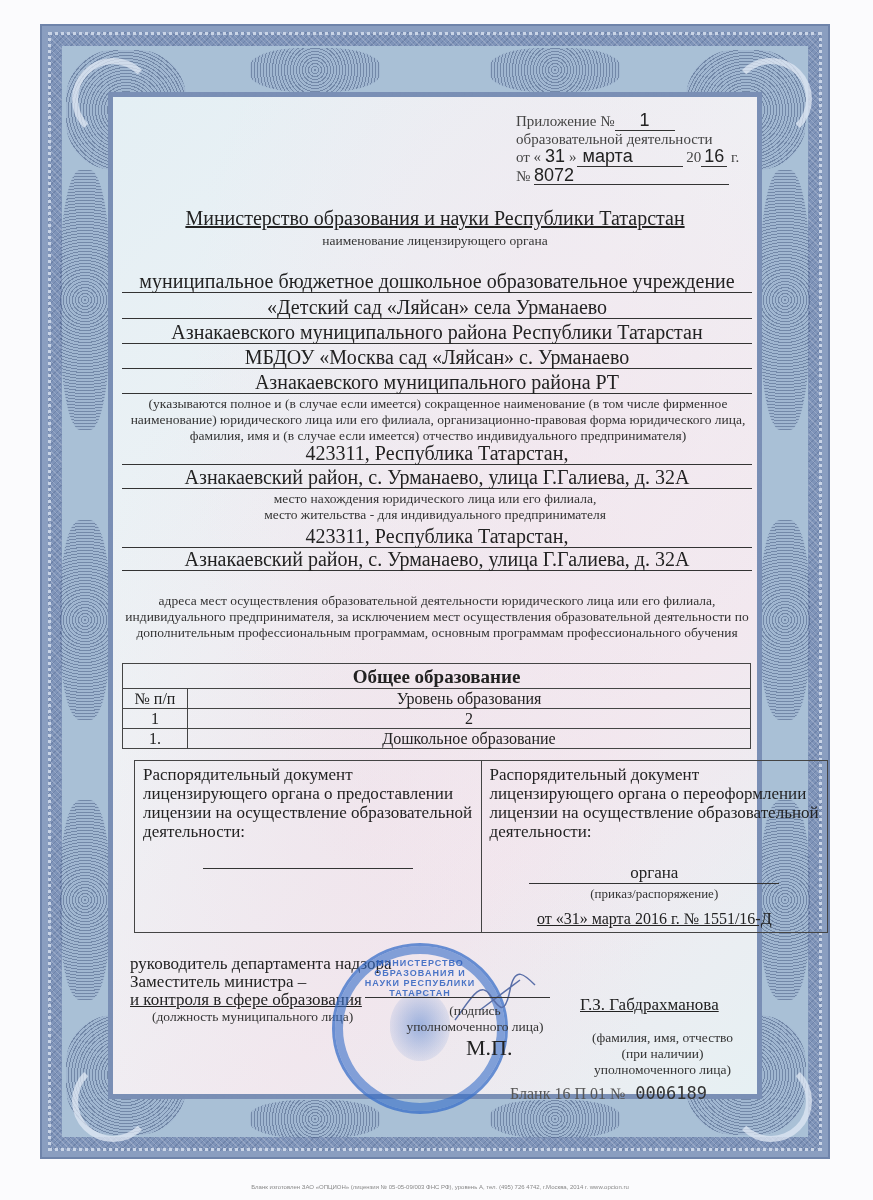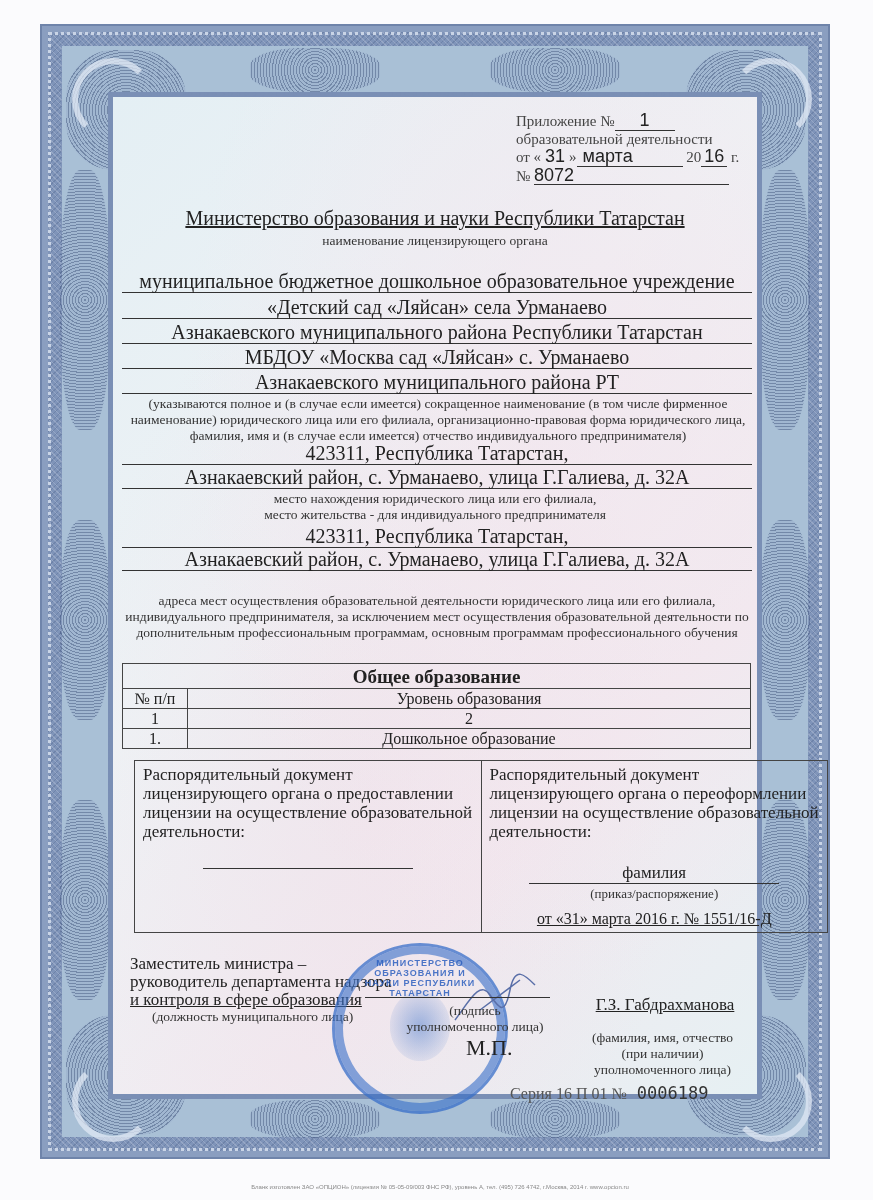--- a/index.html
+++ b/index.html
@@ -71,21 +71,21 @@
   table.docs { position:absolute; left:122px; top:760px; width:694px; border-collapse:collapse; font-size:17px; color:#222;margin-left:12px; }
   table.docs td { border:1px solid #444; vertical-align:top; padding:4px 8px; height:160px; line-height:19px; width:50%; }
   .sig-line { display:block; margin:26px auto 0; width:210px; border-bottom:1px solid #333; height:1px; }
   .order-line { display:block; width:250px; margin:22px auto 0; border-bottom:1px solid #333; text-align:center; height:20px; }
   .small { font-size:13px; text-align:center; color:#333; }
   .order-date { text-align:center; margin-top:6px; text-decoration:underline; font-size:16px; }
   
   .position { left:130px; top:955px; font-size:17px; line-height:18px; color:#222; }
   .position .u { text-decoration:underline; }
   .sign-under { left:365px; top:997px; width:185px; border-bottom:1px solid #333; }
-  .fio { left:580px; top:995px; width:170px; text-align:center; font-size:17px; text-decoration:underline; color:#222; }
+  .fio { left:580px; top:995px; width:170px; text-align:left; font-size:17px; text-decoration:underline; color:#222; }
   .stamp {
     left:332px; top:943px; width:170px; height:165px; border-radius:50%;
     border:3px solid rgba(55,110,200,0.75);
     box-shadow: inset 0 0 0 6px rgba(255,255,255,0), inset 0 0 0 8px rgba(55,110,200,0.6);
   }
   .stamp-eagle {
     position:absolute; left:55px; top:45px; width:60px; height:70px;
     background:radial-gradient(ellipse, rgba(55,110,200,0.45), rgba(55,110,200,0.1) 70%, transparent 72%);
   }
   .stamp-text { position:absolute; left:20px; top:12px; width:130px; text-align:center; font-family:"Liberation Sans", sans-serif; font-size:9px; font-weight:bold; color:rgba(45,95,190,0.85); letter-spacing:1px; }
@@ -179,31 +179,31 @@
 
 <table class="docs">
   <tbody>
       <tr>
     <td>
       <div>Распорядительный документ лицензирующего органа о предоставлении лицензии на осуществление образовательной деятельности:</div>
       <span class="sig-line"></span>
     </td>
     <td>
       <div>Распорядительный документ лицензирующего органа о переоформлении лицензии на осуществление образовательной деятельности:</div>
-      <span class="order-line">фамилия</span>
+      <span class="order-line">органа</span>
       <div class="small">(приказ/распоряжение)</div>
       <div class="order-date">от «31» марта 2016 г. № 1551/16-Д</div>
     </td>
   </tr>
 </tbody>
   </table>
 
 <div class="abs position">
+  <div>руководитель департамента надзора</div>
   <div>Заместитель министра –</div>
-  <div>руководитель департамента надзора</div>
   <div class="u">и контроля в сфере образования</div>
   <div class="caption" style="padding-left:22px;font-size:13.5px;">(должность муниципального лица)</div>
 </div>
 
 <div class="abs stamp">
   <div class="stamp-text">МИНИСТЕРСТВО ОБРАЗОВАНИЯ И НАУКИ РЕСПУБЛИКИ ТАТАРСТАН</div>
   <div class="stamp-eagle"></div>
 </div>
 
 <svg class="abs signature" viewBox="0 0 90 60">
@@ -218,19 +218,19 @@
 <div class="abs" style="left:466px;top:1035px;font-size:22px;color:#222;">М.П.</div>
 
 <div class="abs fio">Г.З. Габдрахманова</div>
 <div class="abs caption center" style="left:560px;top:1014px;width:205px;margin-top:16px;">
   <div>(фамилия, имя, отчество</div>
   <div>(при наличии)</div>
   <div>уполномоченного лица)</div>
 </div>
 
 <div class="abs series">
-  <span>Серия</span>
+  <span>Бланк</span>
   <span>16 П 01</span>
   <span>№</span>
   <span class="num">0006189</span>
 </div>
 
 <div class="abs footer">Бланк изготовлен ЗАО «ОПЦИОН» (лицензия № 05-05-09/003 ФНС РФ), уровень А, тел. (495) 726 4742, г.Москва, 2014 г. www.opcion.ru</div>
 
 </body></html>

